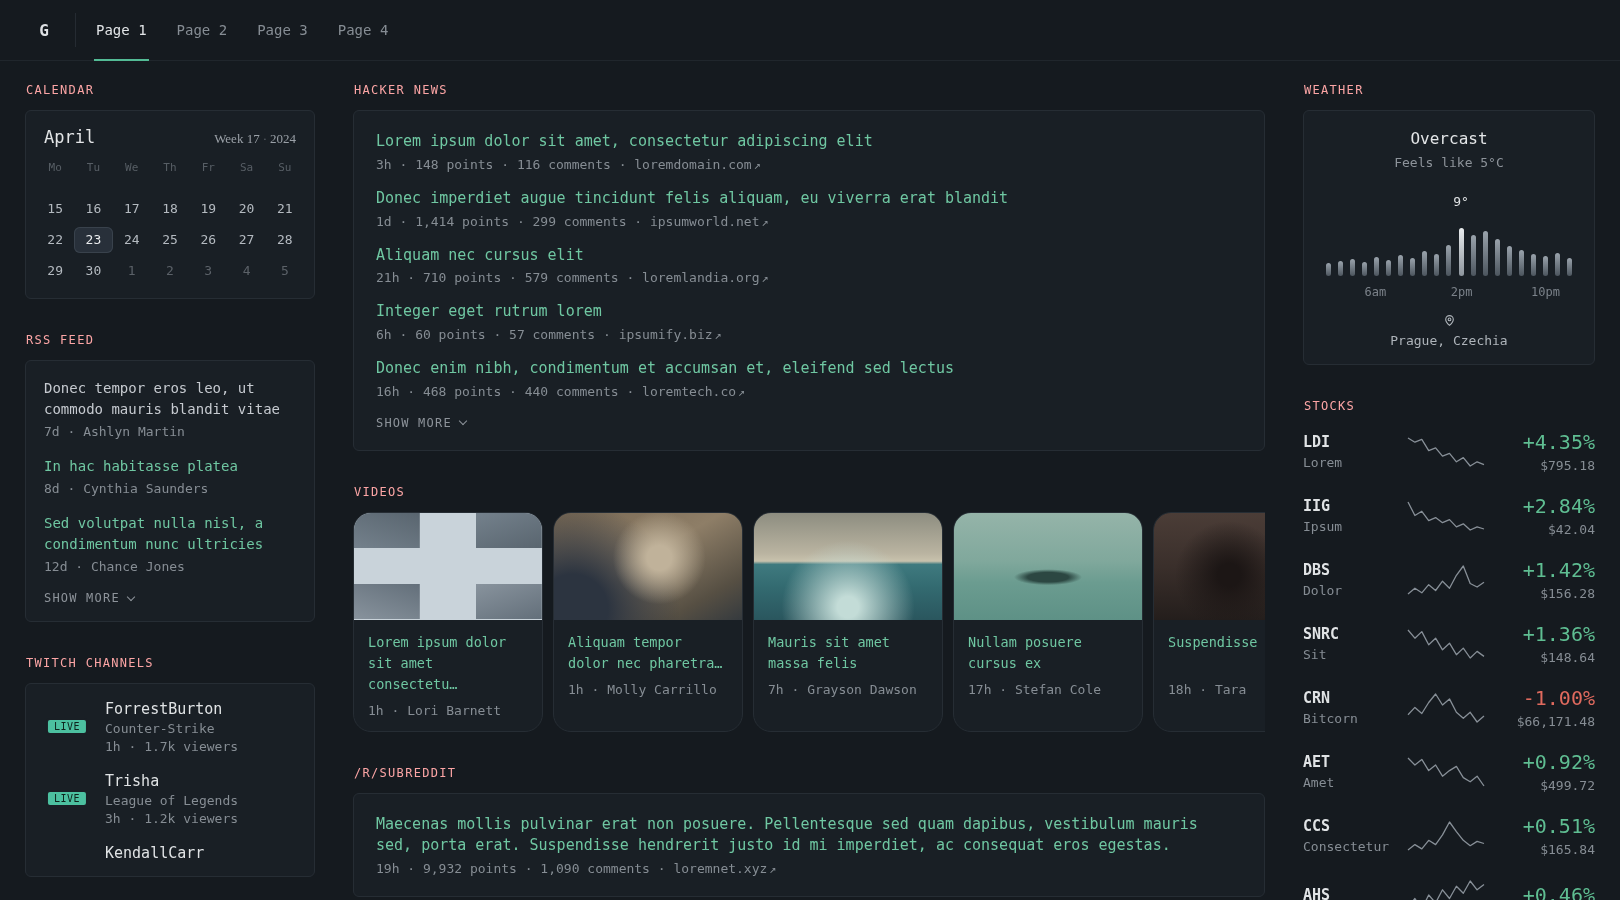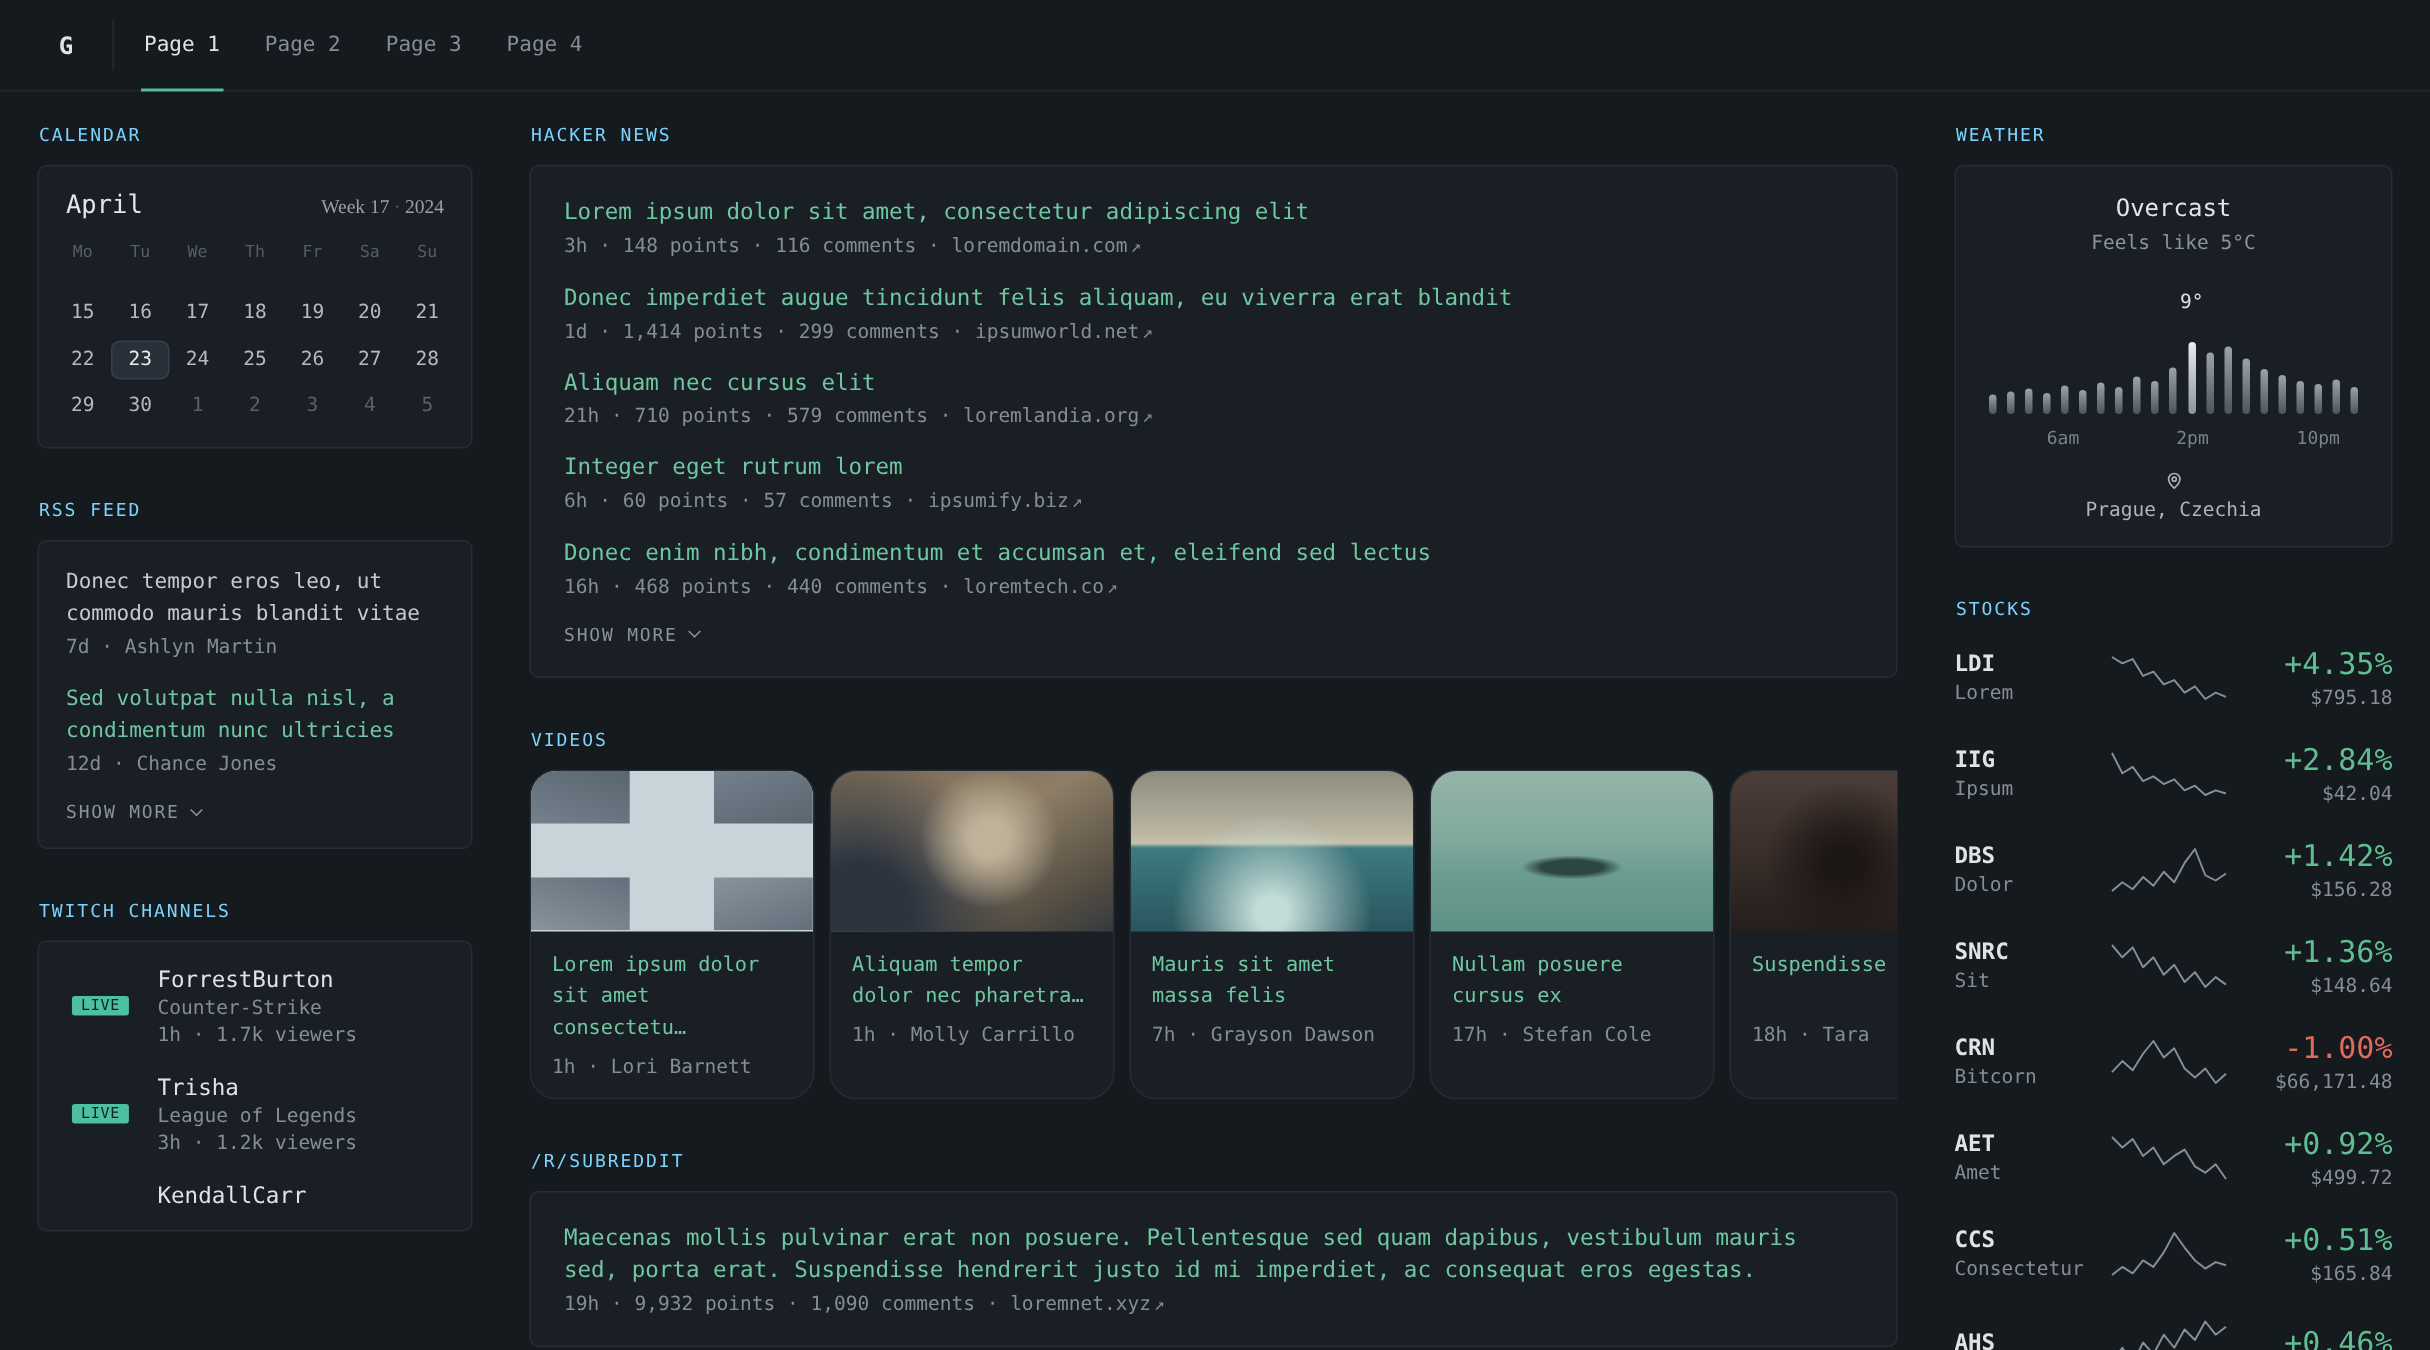--- a/index.html
+++ b/index.html
@@ -29,21 +29,21 @@
   }
   .tab.active { color:#e2e5e7; border-bottom-color:#53bb95; }
 
   
   .content { display:flex; gap:38px; padding:22px 25px 0 25px; align-items:flex-start; }
   .col-left  { width:290px; flex:0 0 290px; }
   .col-mid   { flex:1 1 auto; min-width:0; }
   .col-right { width:292px; flex:0 0 292px; }
 
   .w-label {
-    font-size:12px; letter-spacing:1.3px; color:#7dd3fc; font-weight:normal;
+    font-size:12px; letter-spacing:1.3px; color:#fca5a5; font-weight:normal;
     margin:0 0 13px 1px; text-transform:uppercase;
   }
   .section + .section { margin-top:34px; }
 
   .card { background:#191f25; border:1px solid #262d34; border-radius:6px; }
 
   
   .cal-head { display:flex; justify-content:space-between; align-items:baseline; padding:16px 18px 8px 18px; }
   .cal-month { font-size:17px; color:#e3e5e7; }
   .cal-week  { font-size:13px; color:#9aa0a7;font-family:Liberation Serif, serif; }
@@ -253,20 +253,24 @@
     <section class="section">
       <h2 class="w-label">RSS FEED</h2>
       <div class="card rss-card">
         <div>
 
             <div class="rss-item">
               <a class="rss-title read">Donec tempor eros leo, ut commodo mauris blandit vitae</a>
               <div class="rss-meta">7d · Ashlyn Martin</div>
             </div>
 
+            <div class="rss-item">
+              <a class="rss-title">In hac habitasse platea</a>
+              <div class="rss-meta">8d · Cynthia Saunders</div>
+            </div>
 
             <div class="rss-item">
               <a class="rss-title">Sed volutpat nulla nisl, a condimentum nunc ultricies</a>
               <div class="rss-meta">12d · Chance Jones</div>
             </div>
           </div>
         <a class="show-more">
             <span>SHOW MORE</span>
             <span class="chev"></span>
           </a>

